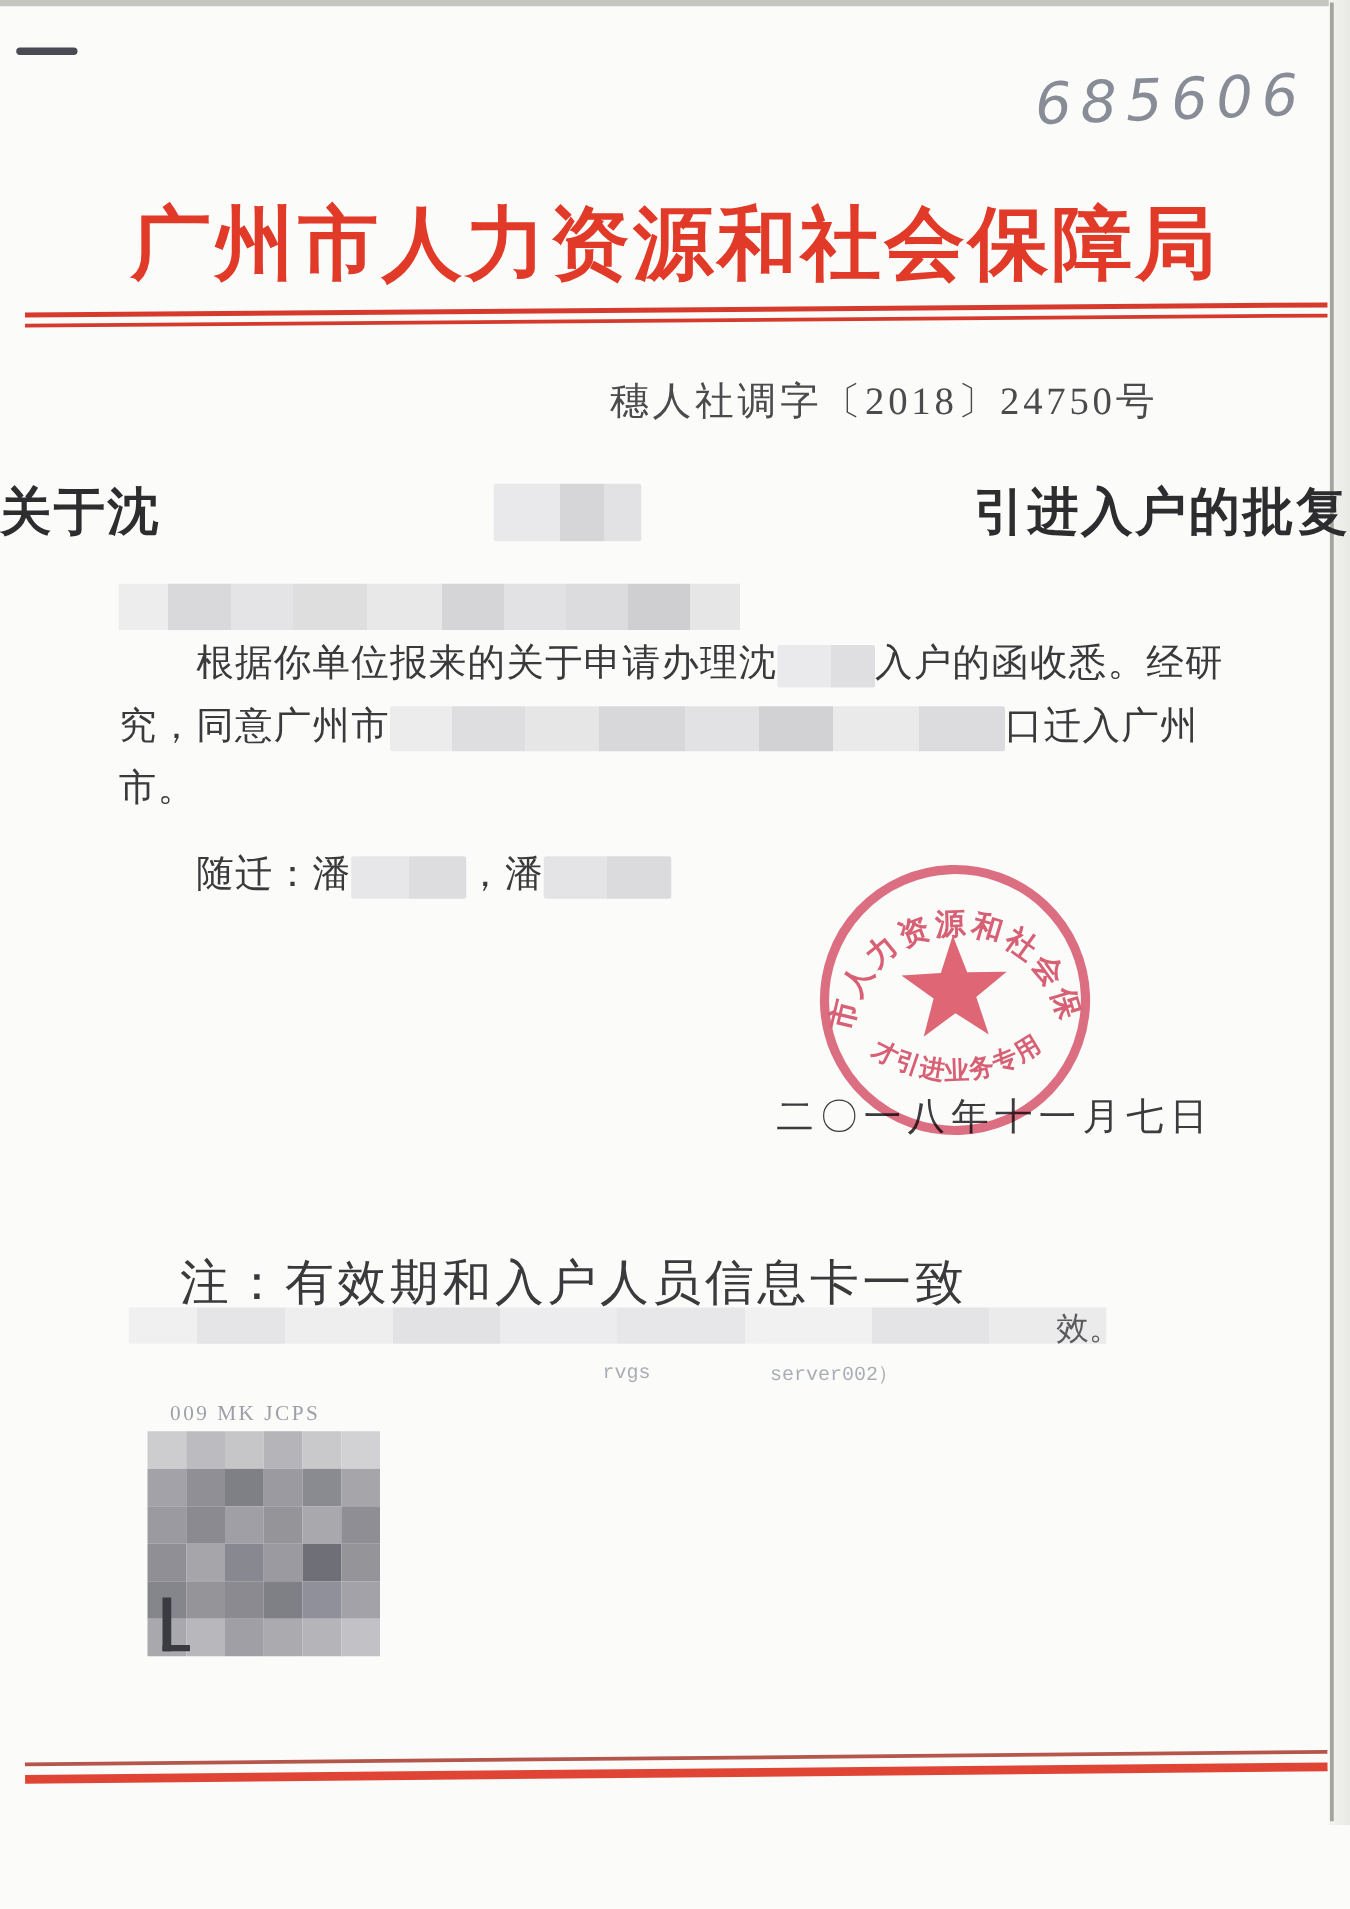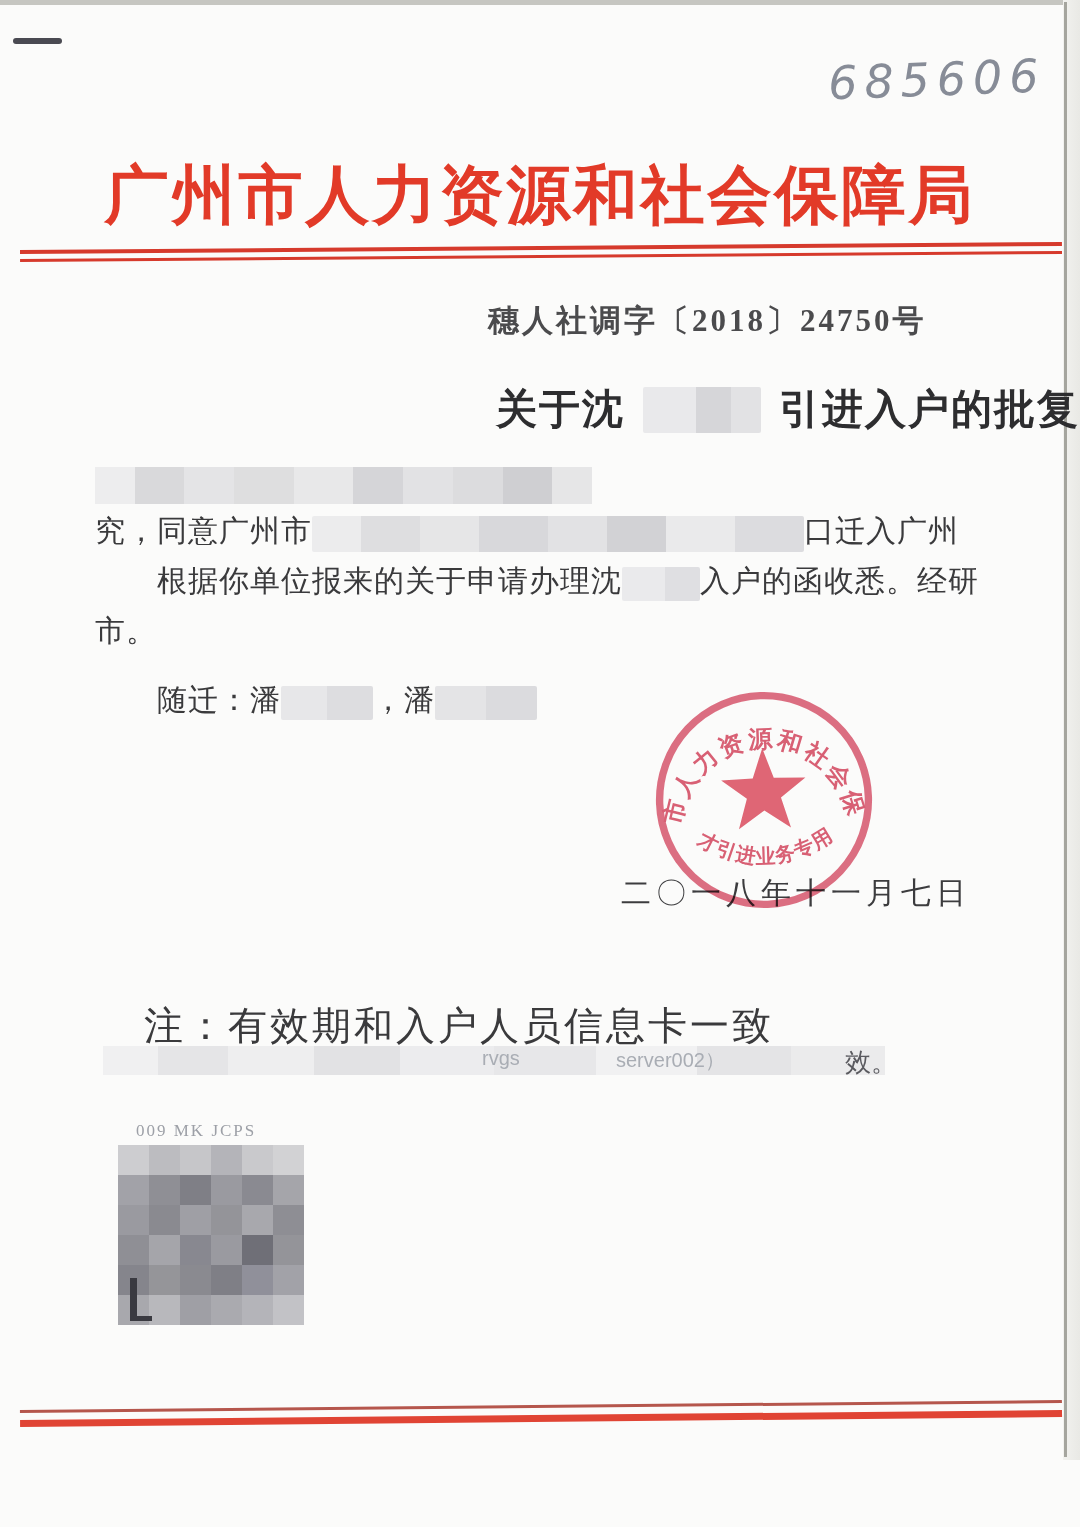--- a/index.html
+++ b/index.html
@@ -25,26 +25,26 @@
     position:absolute;left:0;top:152px;width:1080px;text-align:center;
     font-family:"Liberation Serif", serif;font-weight:900;
     font-size:64px;color:#e23a28;letter-spacing:3px;white-space:nowrap;
   }
   .red-rule-wrap{position:absolute;left:20px;top:246px;width:1042px;transform:rotate(-0.45deg);}
   .red-rule-1{height:4px;background:#d63a2c;}
   .red-rule-2{height:3px;background:#d63a2c;margin-top:5px;}
   
   .doc-number{
     position:absolute;left:488px;top:300px;font-size:31px;color:#4b4b4d;
-    letter-spacing:3px;white-space:nowrap;font-weight:bold;
+    letter-spacing:3px;white-space:nowrap;
   }
   
   .doc-title{
     position:absolute;left:0;top:382px;width:1080px;
-    display:flex;justify-content:flex-end;align-items:center;gap:18px;
+    display:flex;justify-content:space-between;align-items:center;gap:18px;
     font-size:41px;font-weight:bold;color:#2d2d2f;letter-spacing:2px;white-space:nowrap;
   }
   
   .blur{display:inline-block;vertical-align:middle;border-radius:2px;}
   .blur-title{width:118px;height:46px;
     background:linear-gradient(90deg,#e9e9eb 0 45%,#d6d6d9 45% 75%,#e2e2e4 75% 100%);}
   .blur-addressee{position:absolute;left:95px;top:467px;width:497px;height:37px;
     background:linear-gradient(90deg,#ededee 0 8%,#d9d9db 8% 18%,#e4e4e6 18% 28%,#dededf 28% 40%,
       #e8e8e9 40% 52%,#d5d5d8 52% 62%,#e2e2e4 62% 72%,#dcdcde 72% 82%,#cfcfd2 82% 92%,#e6e6e7 92% 100%);}
   .blur-name-sm{width:78px;height:34px;background:linear-gradient(90deg,#eaeaec 0 55%,#dfdfe2 55% 100%);}
@@ -68,21 +68,21 @@
   
   .doc-date{position:absolute;left:621px;top:857px;font-size:30px;color:#3c3c3e;
     letter-spacing:5px;white-space:nowrap;margin-top:16px;}
   
   .note-line{position:absolute;left:144px;top:999px;font-size:39px;color:#3a3a3c;
     letter-spacing:3px;white-space:nowrap;}
   
   .server-bar{position:absolute;left:103px;top:1046px;width:782px;height:29px;
     background:linear-gradient(90deg,#f0f0f1 0 7%,#e5e5e7 7% 16%,#eeeeef 16% 27%,#e2e2e4 27% 38%,
       #ececee 38% 50%,#e7e7e9 50% 63%,#f1f1f2 63% 76%,#e4e4e6 76% 88%,#ebebec 88% 100%);}
-  .frag{position:absolute;top:1047px;font-family:Liberation Sans, sans-serif;font-size:20px;color:#a9adb4;}
+  .frag{position:absolute;top:1089px;font-family:Liberation Mono, monospace;font-size:16px;color:#a9adb4;}
   .frag-1{left:482px;}
   .frag-2{left:616px;}
   .frag-3{left:845px;top:1045px;font-family:"Liberation Serif", serif;font-size:26px;color:#5a5a5f;}
   
   .faint-code{position:absolute;left:136px;top:1121px;font-size:17px;color:#9da0a7;
     letter-spacing:2px;font-family:"Liberation Serif", serif;}
   .mosaic{position:absolute;left:118px;top:1145px;width:186px;height:180px;
     display:grid;grid-template-columns:repeat(6,1fr);grid-template-rows:repeat(6,1fr);}
   .mosaic-l-mark{position:absolute;left:130px;top:1278px;width:15px;height:38px;
     border-left:7px solid #3a3a41;border-bottom:5px solid #3a3a41;}
@@ -111,25 +111,25 @@
 
 <div class="doc-title">
   <span>关于沈</span>
   <span class="blur blur-title"></span>
   <span>引进入户的批复</span>
 </div>
 
 <div class="blur-addressee"></div>
 
 <div class="body-block">
+  <div class="body-line indent">
+    <span>根据你单位报来的关于申请办理沈</span><span class="blur blur-name-sm"></span><span>入户的函收悉。经研</span>
+  </div>
   <div class="body-line">
     <span>究，同意广州市</span><span class="blur blur-long"></span><span>口迁入广州</span>
-  </div>
-  <div class="body-line indent">
-    <span>根据你单位报来的关于申请办理沈</span><span class="blur blur-name-sm"></span><span>入户的函收悉。经研</span>
   </div>
   <div class="body-line">市。</div>
   <div class="body-line indent accompany-line">
     <span>随迁：潘</span><span class="blur blur-pan1"></span><span>，潘</span><span class="blur blur-pan2"></span>
   </div>
 </div>
 
 <div class="doc-date">二〇一八年十一月七日</div>
 
 <svg class="seal" viewBox="0 0 220 220">

